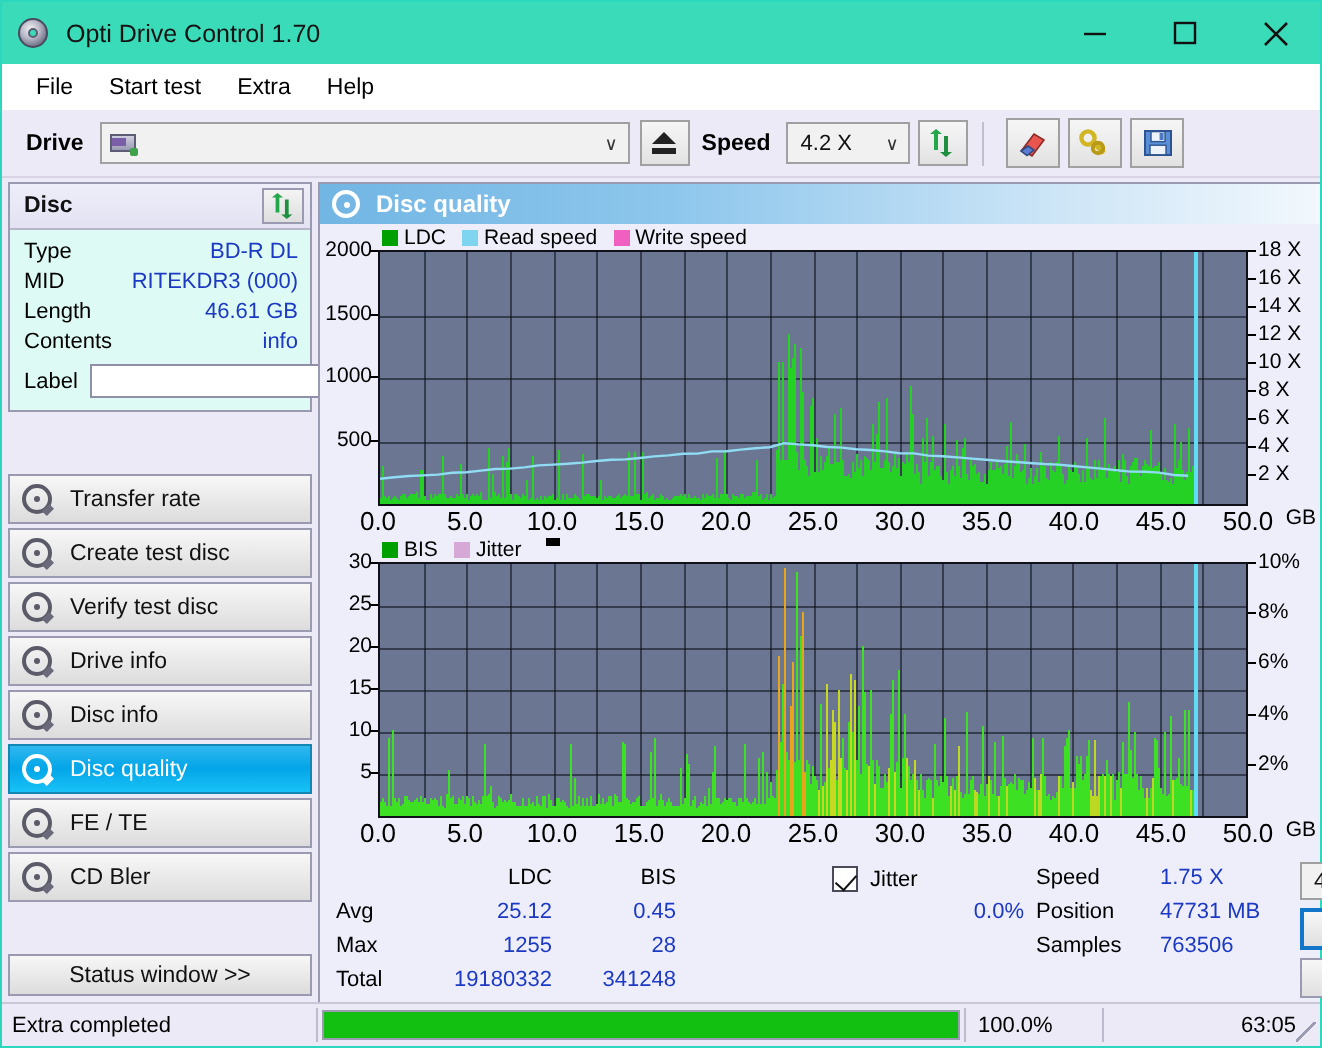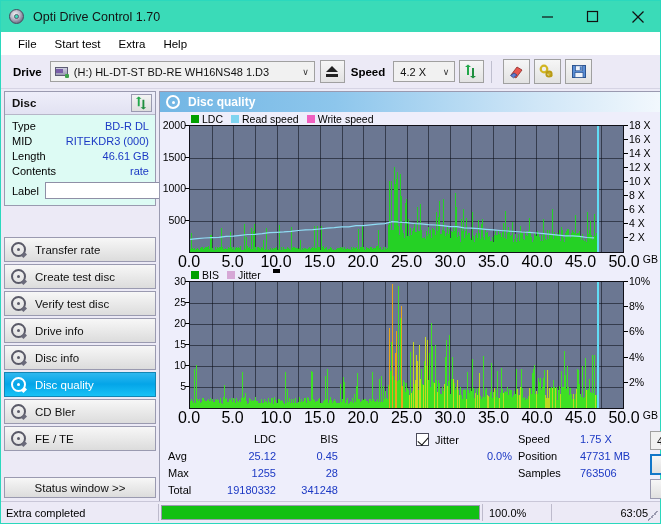--- a/index.html
+++ b/index.html
@@ -207,21 +207,21 @@
     position:absolute;left:5px;font-size:10.5px;color:#000;transform:translateY(-50%);white-space:nowrap;
   }
   .yaxis2 .tk{position:absolute;left:0;width:4px;height:1px;background:#000;}
   .plot{
     flex:1 1 auto;position:relative;background:#6b7792;
     border:1px solid #101018;box-sizing:border-box;overflow:hidden;
   }
   .xaxis{
     height:15px;position:relative;margin-left:29px;margin-right:36px;
   }
-  .xaxis .lab{position:absolute;font-size:16px;color:#000;transform:translateX(-50%);white-space:nowrap;top:0;}
+  .xaxis .lab{position:absolute;font-size:13px;color:#000;transform:translateX(-50%);white-space:nowrap;top:0;}
   .xaxis .unit{position:absolute;right:-34px;font-size:10.5px;color:#000;top:0;}
   .gridv{position:absolute;top:0;bottom:0;width:1px;background:rgba(10,12,20,.55);}
   .gridh{position:absolute;left:0;right:0;height:1px;background:rgba(10,12,20,.55);}
   .bar{position:absolute;bottom:0;width:1px;}
   .cursor{position:absolute;top:0;bottom:0;width:1.5px;background:#61dcf5;}
   
   .stats{
     flex:0 0 auto;height:74px;display:flex;padding:4px 6px 2px 6px;
     box-sizing:border-box;background:#eeeefb;position:relative;
   }
@@ -315,21 +315,20 @@
   </div>
 
   <div class="toolbar">
     <div class="tb-label">Drive</div>
     <div class="combo drive">
       <div class="drv-ico">
         <div class="b1"></div>
           <div class="b2"></div>
           <div class="g"></div>
       </div>
-      <div class="drv-text">(H:)  HL-DT-ST BD-RE  WH16NS48 1.D3</div>
       <div class="arrow">∨</div>
     </div>
     <div class="eject">
       <div style="display:flex;flex-direction:column;align-items:center;">
         <div class="ej-tri"></div>
         <div class="ej-bar"></div>
       </div>
     </div>
     <div class="tb-label">Speed</div>
     <div class="combo speed">
@@ -389,21 +388,21 @@
           <div class="drow">
             <span class="k">MID</span>
             <span class="v">RITEKDR3 (000)</span>
           </div>
           <div class="drow">
             <span class="k">Length</span>
             <span class="v">46.61 GB</span>
           </div>
           <div class="drow">
             <span class="k">Contents</span>
-            <span class="v">rate</span>
+            <span class="v">info</span>
           </div>
           <div class="labelrow">
             <span class="k">Label</span>
             <input class="label-input" type="text" placeholder="" style="">
             <div class="cd-btn">
               <div class="cd-disc"></div>
             </div>
           </div>
         </div>
       </div>
@@ -449,28 +448,28 @@
               <span class="ring"></span>
               <span class="tick"></span>
             </span>
           <span>Disc quality</span>
         </div>
         <div class="navbtn">
           <span class="nico">
               <span class="ring"></span>
               <span class="tick"></span>
             </span>
-          <span>CD Bler</span>
+          <span>FE / TE</span>
         </div>
         <div class="navbtn">
           <span class="nico">
               <span class="ring"></span>
               <span class="tick"></span>
             </span>
-          <span>FE / TE</span>
+          <span>CD Bler</span>
         </div>
       </div>
 
       <div class="sb-spacer"></div>
       <div class="statusbtn">Status window &gt;&gt;</div>
     </div>
 
     <div class="main">
       <div class="main-head">
         <span class="ico">

